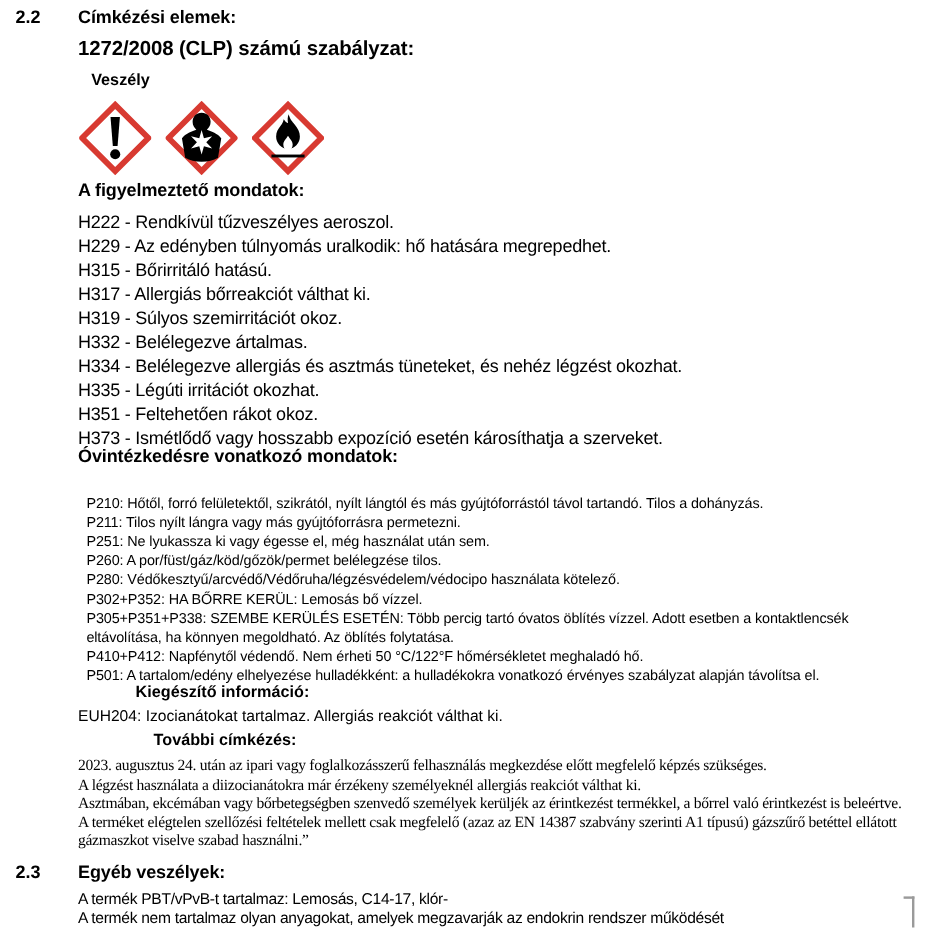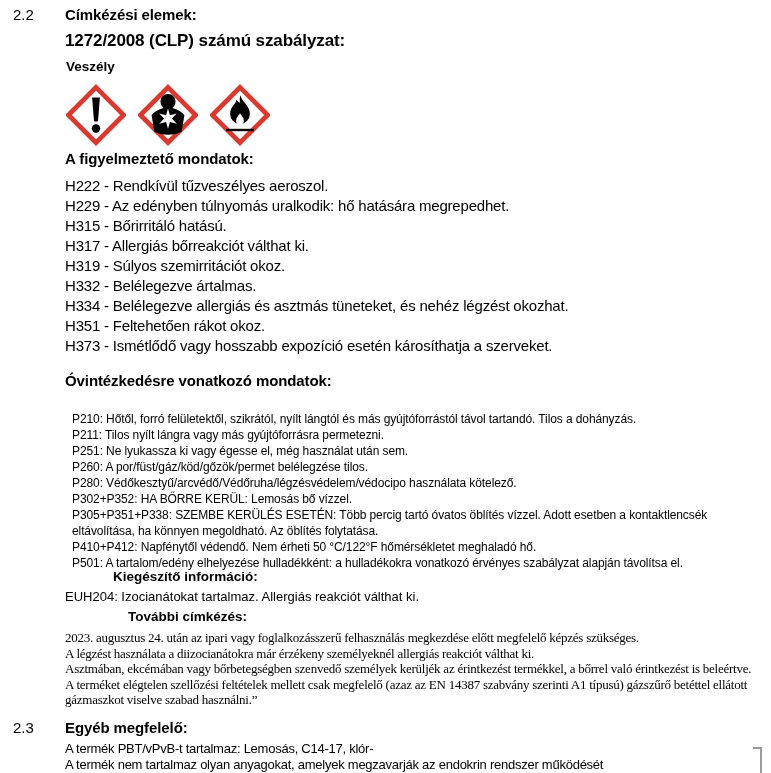--- a/index.html
+++ b/index.html
@@ -3,21 +3,21 @@
 <meta charset="utf-8">
 <style>
   html,body{margin:0;padding:0;}
   body{
     width:771px;height:773px;background:#ffffff;color:#000;
     font-family:"Liberation Sans","DejaVu Sans",sans-serif;
     position:relative;overflow:hidden;
     -webkit-font-smoothing:antialiased;
   }
   .abs{position:absolute;}
-  .num{position:absolute;left:13px;font-weight:normal;font-size:15px;}
+  .num{position:absolute;left:13px;font-weight:bold;font-size:15px;}
   .h1{font-weight:bold;font-size:15px;letter-spacing:-0.1px;}
   .h1big{font-weight:bold;font-size:17px;letter-spacing:-0.1px;text-align:right;}
   .signal{font-weight:bold;font-size:13.5px;}
   #picto-row{display:flex;gap:12px;}
   #picto-row svg{display:block;}
   .hlist div{font-size:15px;line-height:20px;letter-spacing:-0.2px;white-space:nowrap;}
   .plist{width:700px;}
   .plist div{font-size:12px;line-height:16px;letter-spacing:-0.1px;}
   .subhead{font-weight:bold;font-size:13.5px;margin-left:48px;}
   .euh{font-size:13px;}
@@ -31,21 +31,21 @@
   }
 </style>
 </head>
 <body>
 
 <span class="num abs" style="top:6px;">2.2</span>
 <div class="h1 abs" style="top:6px;left:65px;">Címkézési elemek:</div>
 
 <div class="h1big abs" style="top:31px;left:65px;">1272/2008 (CLP) számú szabályzat:</div>
 
-<div class="signal abs" style="top:59px;left:66px;">Veszély</div>
+<div class="signal abs" style="top:59px;left:76px;">Veszély</div>
 
 <div id="picto-row" class="abs" style="top:84px;left:66px;">
 
   <svg width="60" height="62" viewBox="0 0 100 100" aria-label="ghs07-exclamation-mark">
     <polygon points="50,4 96,50 50,96 4,50" fill="#ffffff" stroke="#d83a31" stroke-width="8"></polygon>
     <path d="M43.5 21 h13 l-3.2 40 h-6.6 z" fill="#000"></path>
     <circle cx="50" cy="72.5" r="7" fill="#000"></circle>
   </svg>
 
   <svg width="60" height="62" viewBox="0 0 100 100" aria-label="ghs08-health-hazard">
@@ -65,20 +65,21 @@
 <div class="h1 abs" style="top:150px;left:65px;">A figyelmeztető mondatok:</div>
 
 <div class="hlist abs" style="top:176px;left:65px;">
     <div>H222 - Rendkívül tűzveszélyes aeroszol.</div>
     <div>H229 - Az edényben túlnyomás uralkodik: hő hatására megrepedhet.</div>
     <div>H315 - Bőrirritáló hatású.</div>
     <div>H317 - Allergiás bőrreakciót válthat ki.</div>
     <div>H319 - Súlyos szemirritációt okoz.</div>
     <div>H332 - Belélegezve ártalmas.</div>
     <div>H334 - Belélegezve allergiás és asztmás tüneteket, és nehéz légzést okozhat.</div>
+    <div>H335 - Légúti irritációt okozhat.</div>
     <div>H351 - Feltehetően rákot okoz.</div>
     <div>H373 - Ismétlődő vagy hosszabb expozíció esetén károsíthatja a szerveket.</div>
   </div>
 
 <div class="h1 abs" style="top:372px;left:65px;">Óvintézkedésre vonatkozó mondatok:</div>
 
 <div class="plist abs" style="top:411px;left:48px;margin-left:24px;">
     <div>P210: Hőtől, forró felületektől, szikrától, nyílt lángtól és más gyújtóforrástól távol tartandó. Tilos a dohányzás.</div>
     <div>P211: Tilos nyílt lángra vagy más gyújtóforrásra permetezni.</div>
     <div>P251: Ne lyukassza ki vagy égesse el, még használat után sem.</div>
@@ -95,20 +96,20 @@
 
 <div class="subhead abs" style="top:609px;left:80px;">További címkézés:</div>
 <div class="addl abs" style="top:630px;left:65px;">
     <div>2023. augusztus 24. után az ipari vagy foglalkozásszerű felhasználás megkezdése előtt megfelelő képzés szükséges.</div>
     <div>A légzést használata a diizocianátokra már érzékeny személyeknél allergiás reakciót válthat ki.</div>
     <div>Asztmában, ekcémában vagy bőrbetegségben szenvedő személyek kerüljék az érintkezést termékkel, a bőrrel való érintkezést is beleértve.</div>
     <div>A terméket elégtelen szellőzési feltételek mellett csak megfelelő (azaz az EN 14387 szabvány szerinti A1 típusú) gázszűrő betéttel ellátott gázmaszkot viselve szabad használni.”</div>
   </div>
 
 <span class="num abs" style="top:719px;">2.3</span>
-<div class="h1 abs" style="top:719px;left:65px;">Egyéb megfelelő:</div>
+<div class="h1 abs" style="top:719px;left:65px;">Egyéb veszélyek:</div>
 
 <div class="other abs" style="top:741px;left:65px;">
     <div>A termék PBT/vPvB-t tartalmaz: Lemosás, C14-17, klór-</div>
     <div>A termék nem tartalmaz olyan anyagokat, amelyek megzavarják az endokrin rendszer működését</div>
   </div>
 
 <div id="corner-mark"></div>
 
 </body></html>

